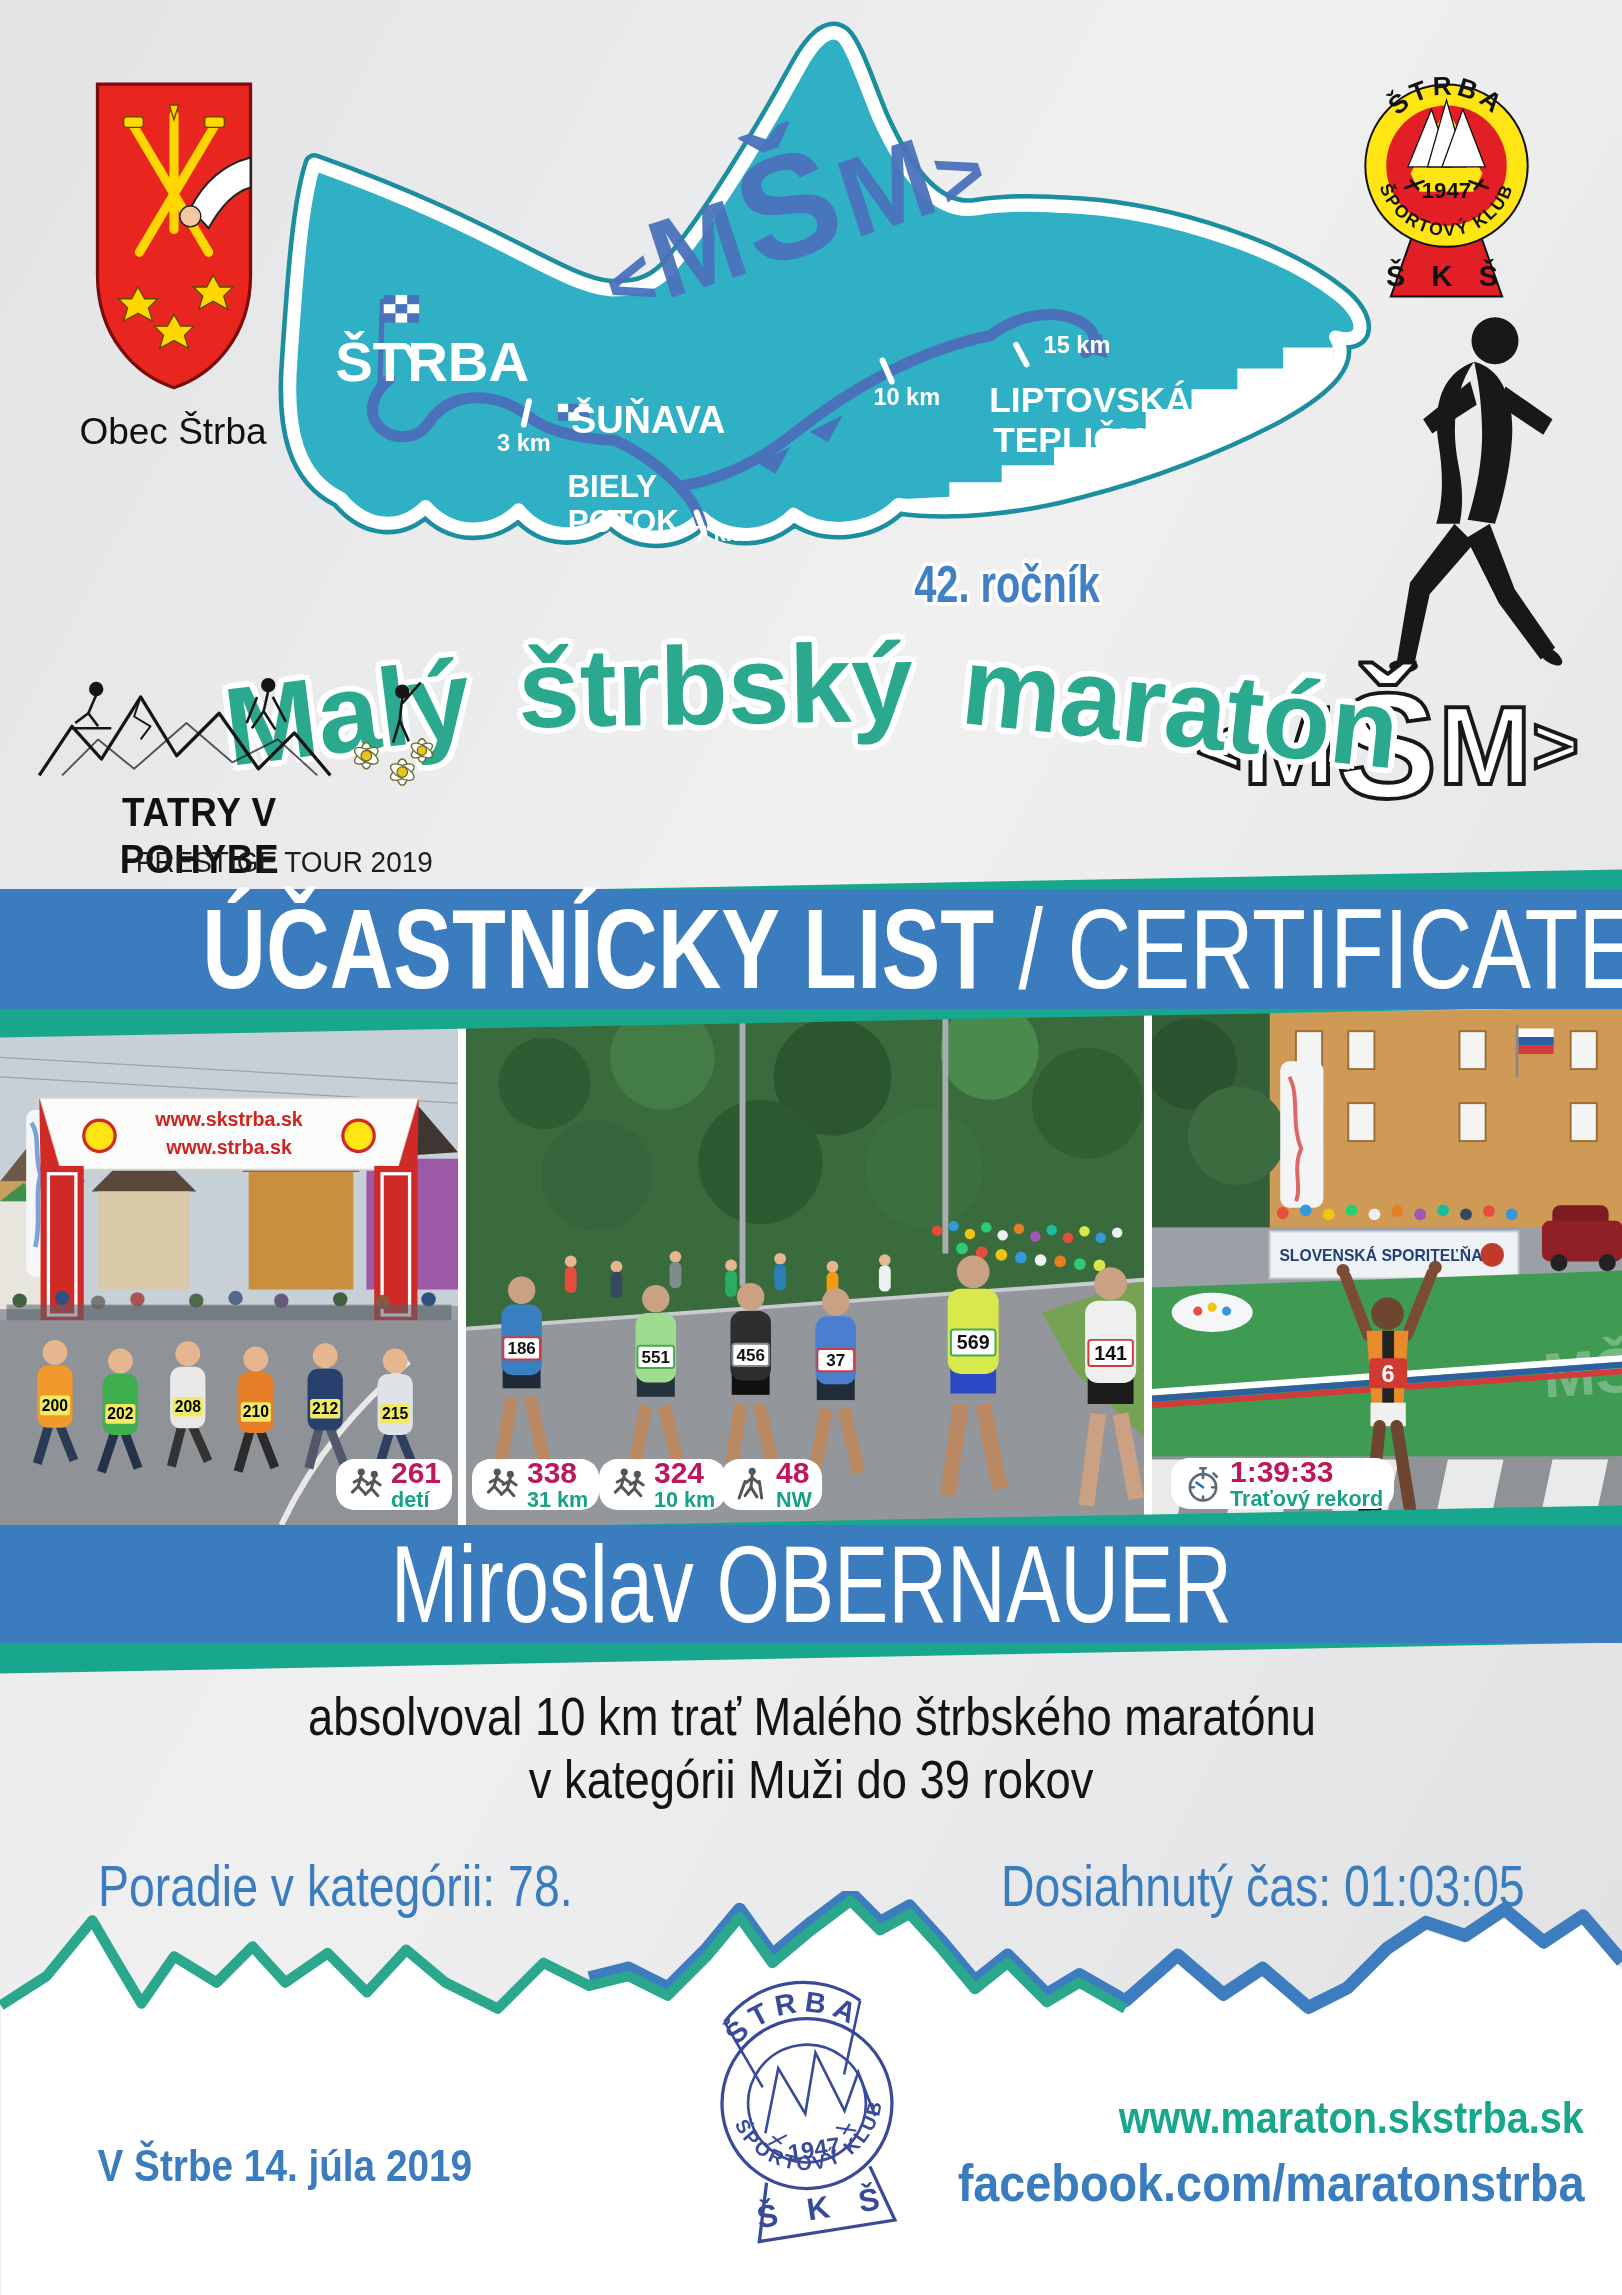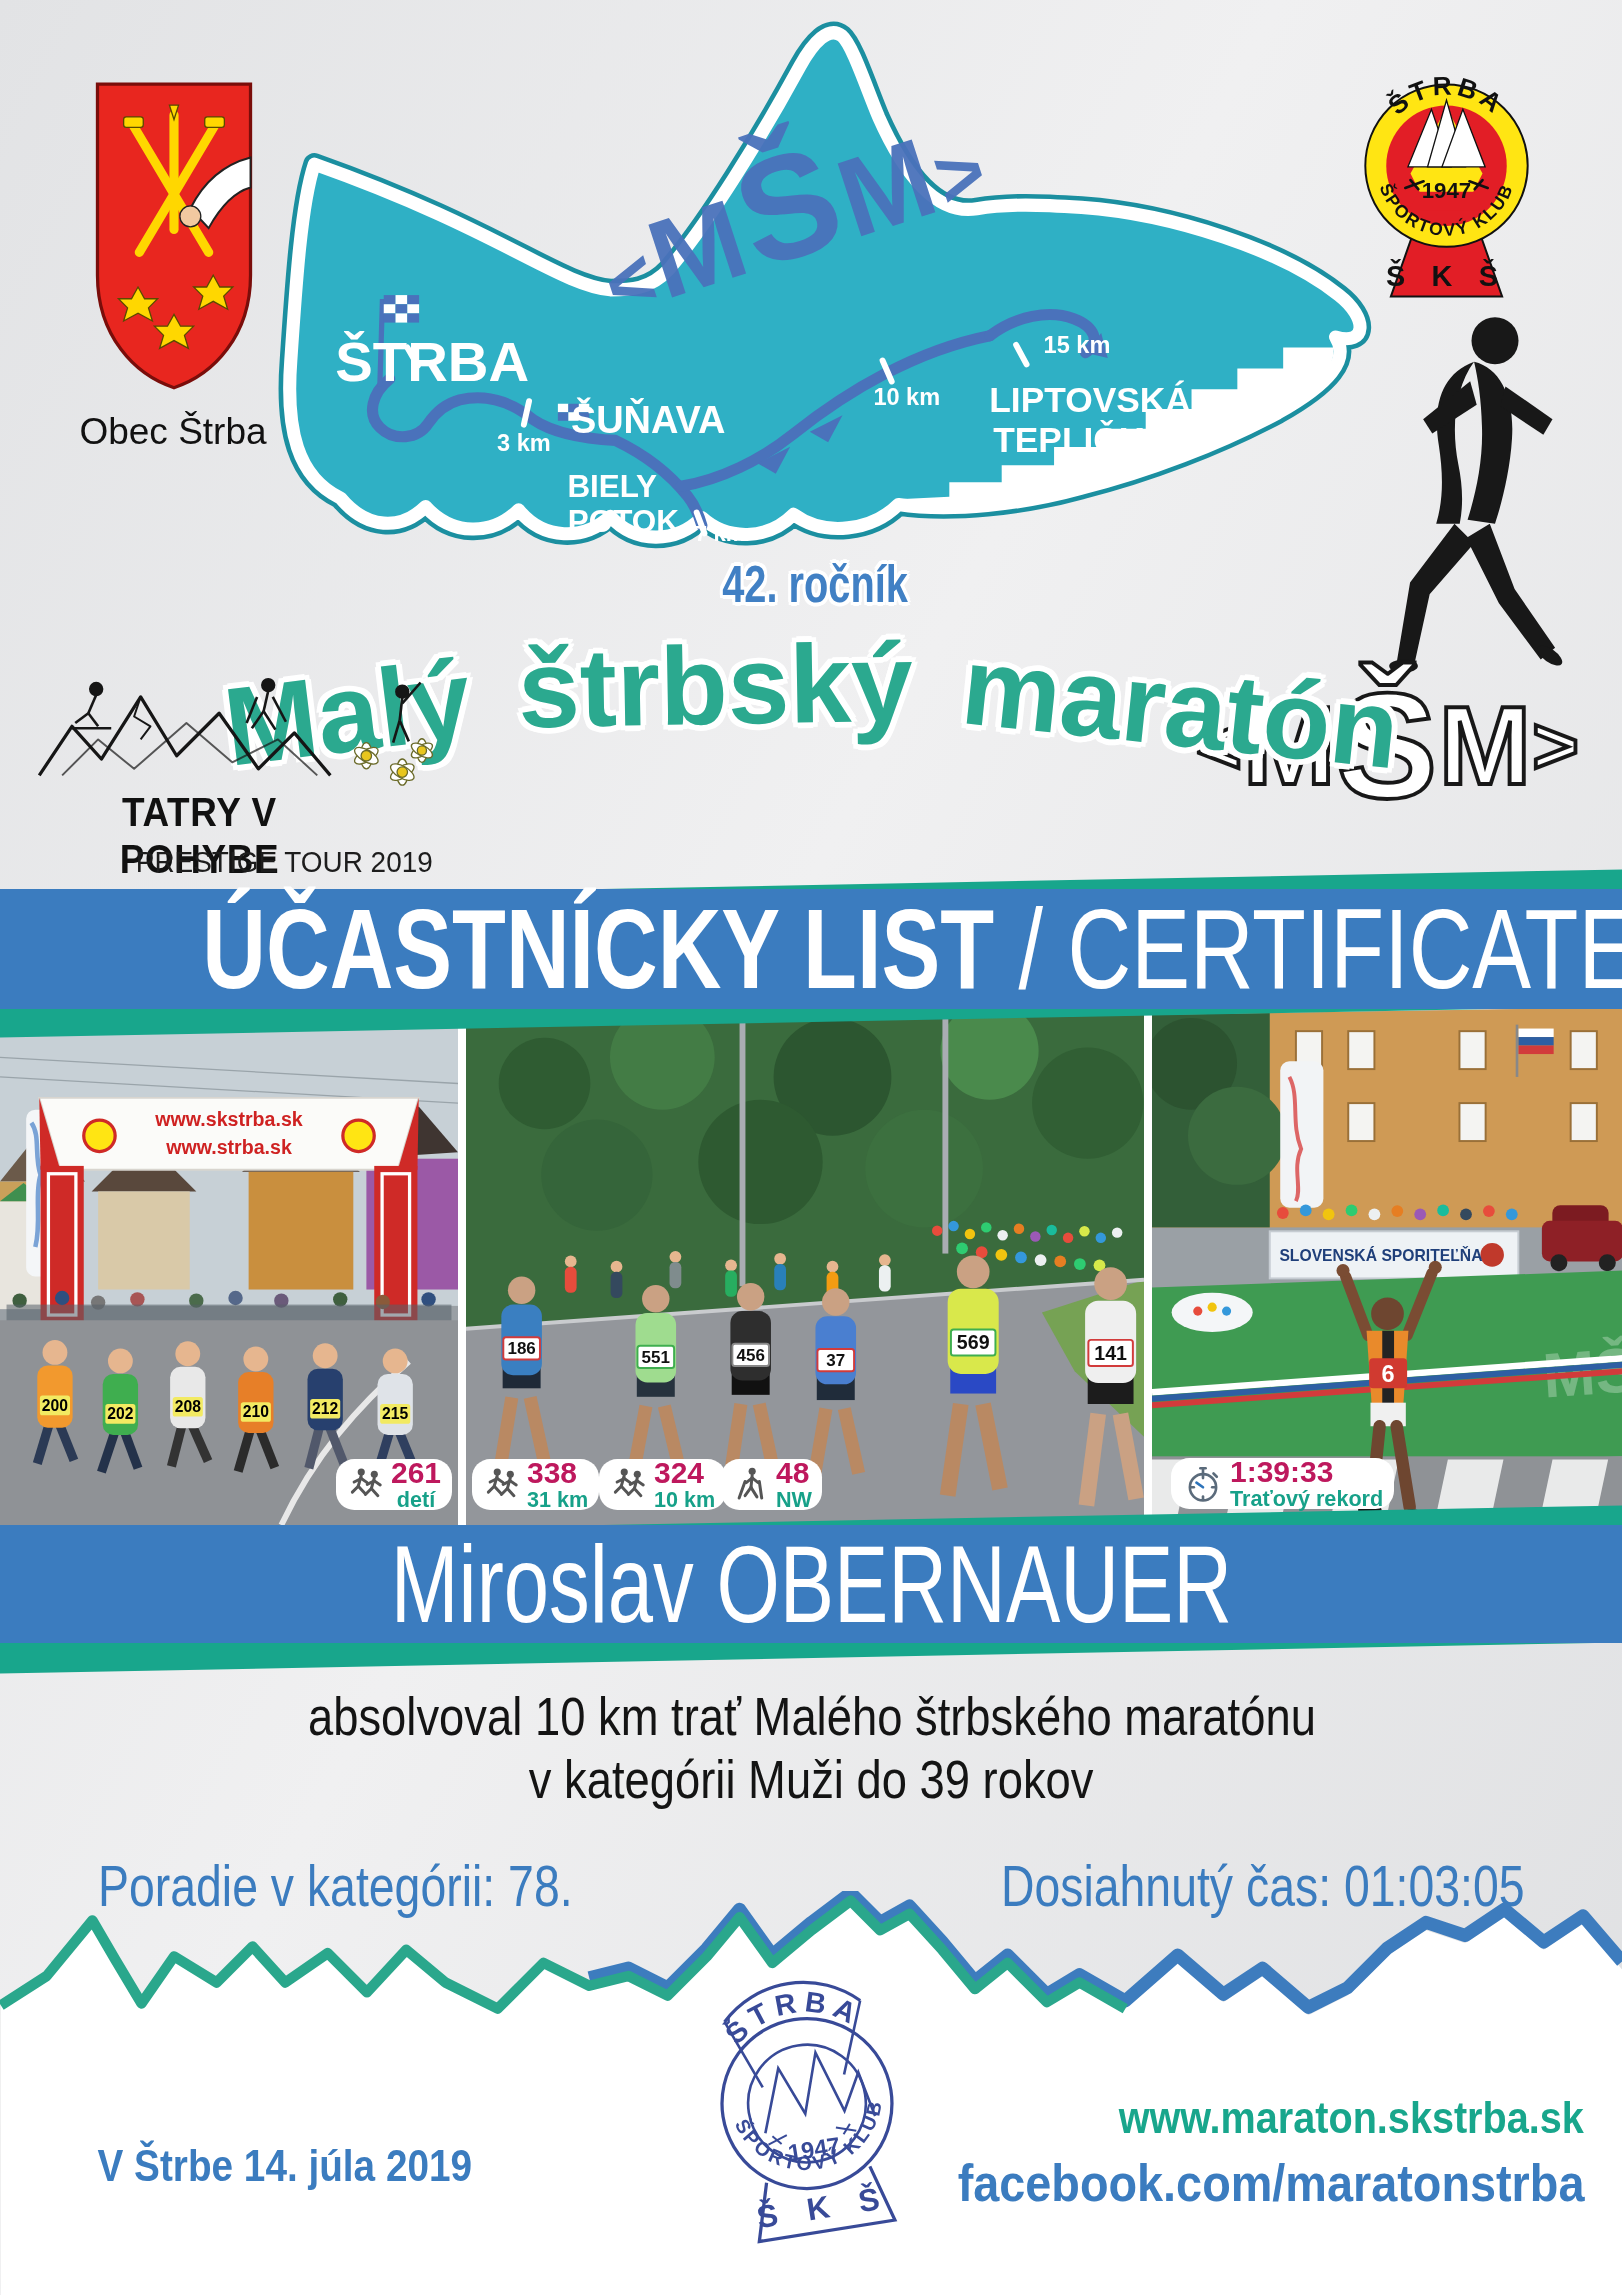--- a/index.html
+++ b/index.html
@@ -7,27 +7,27 @@
   #page{position:relative;width:1623px;height:2295px;overflow:hidden;
         background:linear-gradient(118deg,#e2e3e5 0%,#f0f0f1 45%,#dfe0e2 100%);}
   .abs{position:absolute;}
   .ctr{text-align:center;}
   .cond{display:inline-block;transform:scaleX(.78);transform-origin:center;white-space:nowrap;}
   .condL{display:inline-block;transform:scaleX(.8);transform-origin:left center;white-space:nowrap;}
   .condR{display:inline-block;transform:scaleX(.8);transform-origin:right center;white-space:nowrap;}
   .band-blue{background:#3b7cbf;}
   .band-teal{background:#18a68c;}
   .outl-w{text-shadow:-3.9px 0 0 #fff,3.9px 0 0 #fff,0 -3.9px 0 #fff,0 3.9px 0 #fff,
-          -3.3px -3.3px 0 #fff,3.3px -3.3px 0 #fff,-3.3px 3.3px 0 #fff,3.3px 3.3px 0 #fff;}
+          -3.3px -3.3px 0 #fff,3.3px -3.3px 0 #fff,-3.3px 3.3px 0 #fff,3.3px 3.3px 0 #fff;text-align:right;}
   .outl-w-big{text-shadow:-5.9px 0 0 #fff,5.9px 0 0 #fff,0 -5.9px 0 #fff,0 5.9px 0 #fff,
           -4.6px -4.6px 0 #fff,4.6px -4.6px 0 #fff,-4.6px 4.6px 0 #fff,4.6px 4.6px 0 #fff;}
   .badge{position:absolute;display:flex;align-items:center;gap:6.5px;background:#fff;
          border-radius:18.3px;padding:5.2px 10.5px;height:51px;box-sizing:border-box;}
   .bval{font-size:30px;font-weight:700;color:#be185d;line-height:1.02;}
-  .blab{font-size:21.6px;font-weight:700;color:#17a189;line-height:1.02;text-align:center;}
+  .blab{font-size:21.6px;font-weight:700;color:#17a189;line-height:1.02;}
   .photo{position:absolute;top:0;height:100%;overflow:hidden;background:#9aa0a5;}
   .bannertxt{color:#fff;font-weight:700;}
   svg text{font-family:"Liberation Sans",sans-serif;}
 </style>
 </head>
 <body>
 
 <div id="page">
 
   <svg class="abs" style="left:92px;top:79px" width="164" height="327" viewBox="0 0 250 500">

